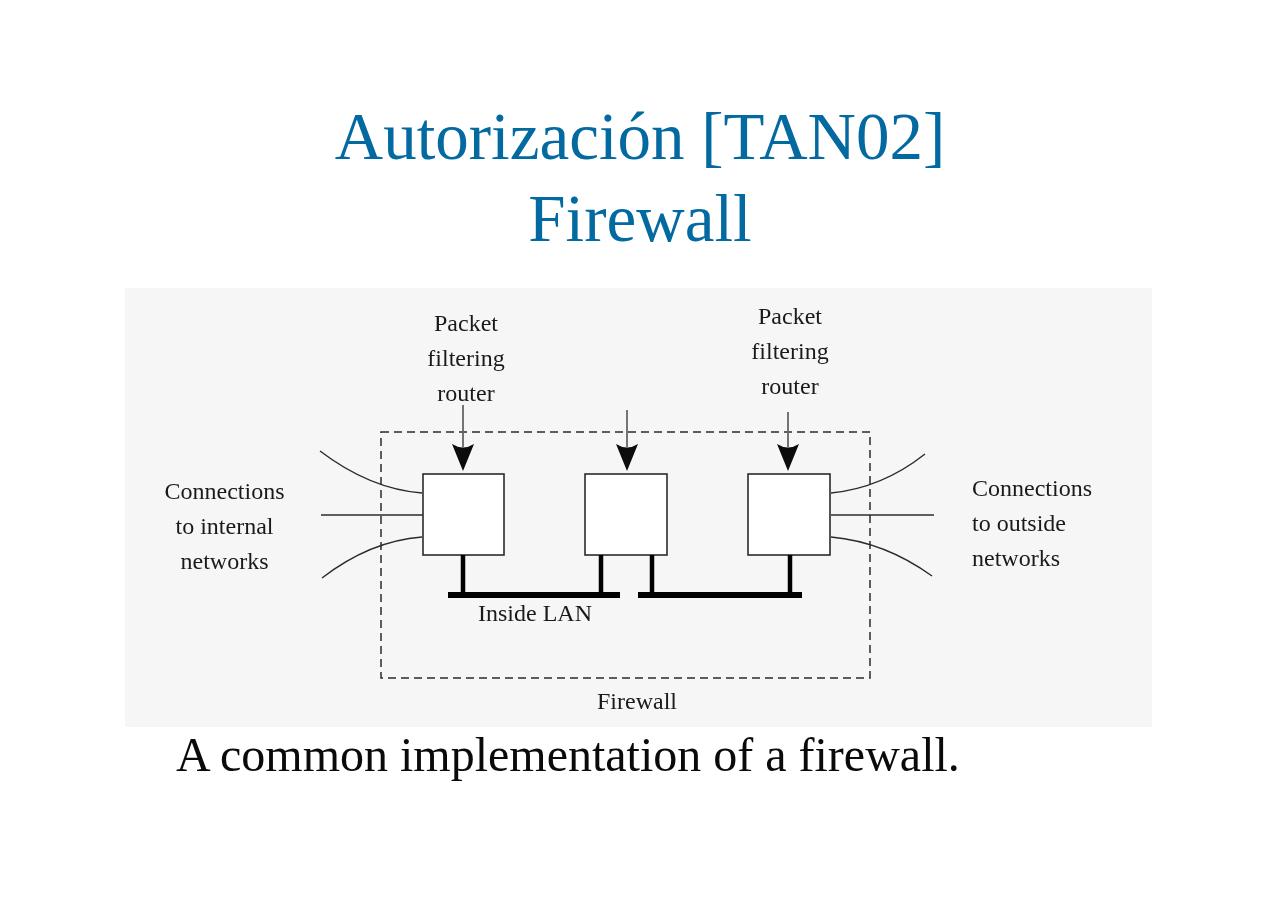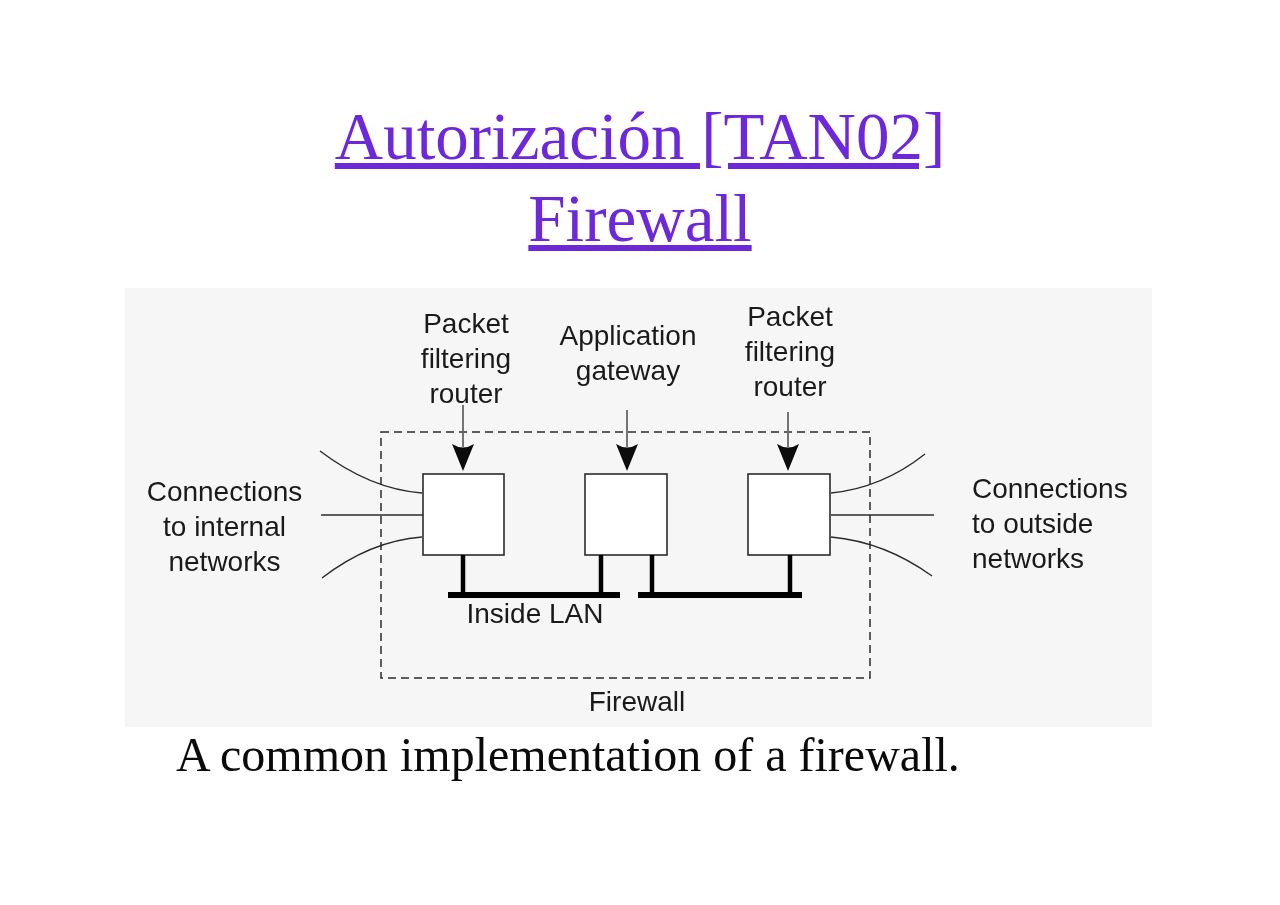--- a/index.html
+++ b/index.html
@@ -10,43 +10,42 @@
     overflow:hidden;
     font-family:"Liberation Serif",serif;
   }
   .title{
     position:absolute;
     top:95px;left:0;width:1280px;
     text-align:center;
     font-family:"Liberation Serif",serif;
     font-size:67px;
     line-height:82px;
-    color:#6d28d9;
+    color:#0369a1;
     letter-spacing:0px;
-    text-decoration:underline;
   }
   .caption{
     position:absolute;
     left:176px;top:727px;
     font-family:"Liberation Serif",serif;
     font-size:48px;
     line-height:56px;
     color:#0a0a0a;
   }
   .diagram{
     position:absolute;
     left:125px;top:288px;
     width:1027px;height:439px;
     background:var(--diagram-bg,#f6f6f6);
   }
   .diagram svg{position:absolute;left:0;top:0;}
   .lbl{
     position:absolute;
-    font-family:Liberation Sans, sans-serif;
-    font-size:28px;
+    font-family:Liberation Serif, serif;
+    font-size:24px;
     line-height:35px;
     color:#1a1a1a;
     white-space:pre-line;
   }
   .lbl.center{text-align:center;}
   .lbl-packet-left   {left:231px;top:18px; width:220px;}
   .lbl-app-gateway   {left:393px;top:30px; width:220px;}
   .lbl-packet-right  {left:555px;top:11px; width:220px;}
   .lbl-conn-internal {left:2px;  top:186px;width:195px;}
   .lbl-conn-outside  {left:847px;top:183px;width:200px;text-align:left;}
@@ -106,22 +105,20 @@
         <line x1="665" y1="267" x2="665" y2="305"></line>
       </g>
 
       <line x1="323" y1="307" x2="495" y2="307" stroke="#000000" stroke-width="6"></line>
       <line x1="513" y1="307" x2="677" y2="307" stroke="#000000" stroke-width="6"></line>
     </svg>
 
     <div class="lbl center lbl-packet-left">Packet
 filtering
 router</div>
-    <div class="lbl center lbl-app-gateway">Application
-gateway</div>
     <div class="lbl center lbl-packet-right">Packet
 filtering
 router</div>
     <div class="lbl center lbl-conn-internal">Connections
 to internal
 networks</div>
     <div class="lbl lbl-conn-outside">Connections
 to outside
 networks</div>
     <div class="lbl center lbl-inside-lan">Inside LAN</div>

